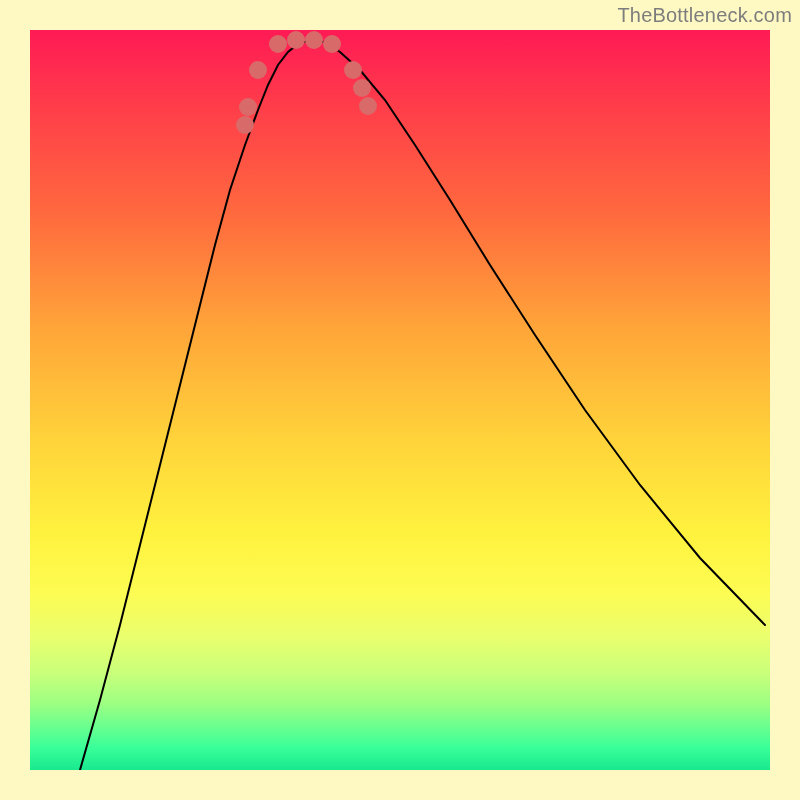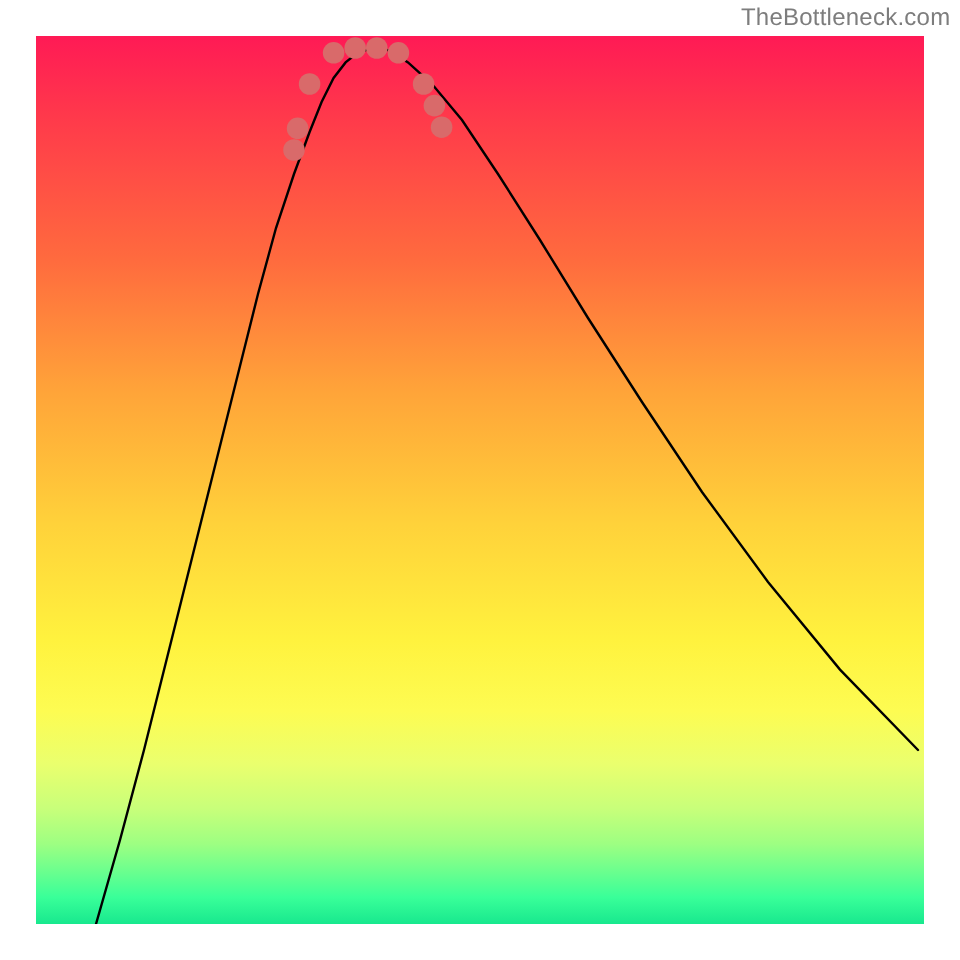--- a/index.html
+++ b/index.html
@@ -9,21 +9,21 @@
     height: 800px;
     background: #000;
     overflow: hidden;
   }
   .frame {
     position: absolute;
     top: 0;
     left: 0;
     width: 800px;
     height: 800px;
-    background: #ffffff;
+    background: #fef9c3;
   }
   .plot {
     position: absolute;
     top: 30px;
     left: 30px;
     width: 740px;
     height: 740px;
     overflow: hidden;
   }
   .gradient {

